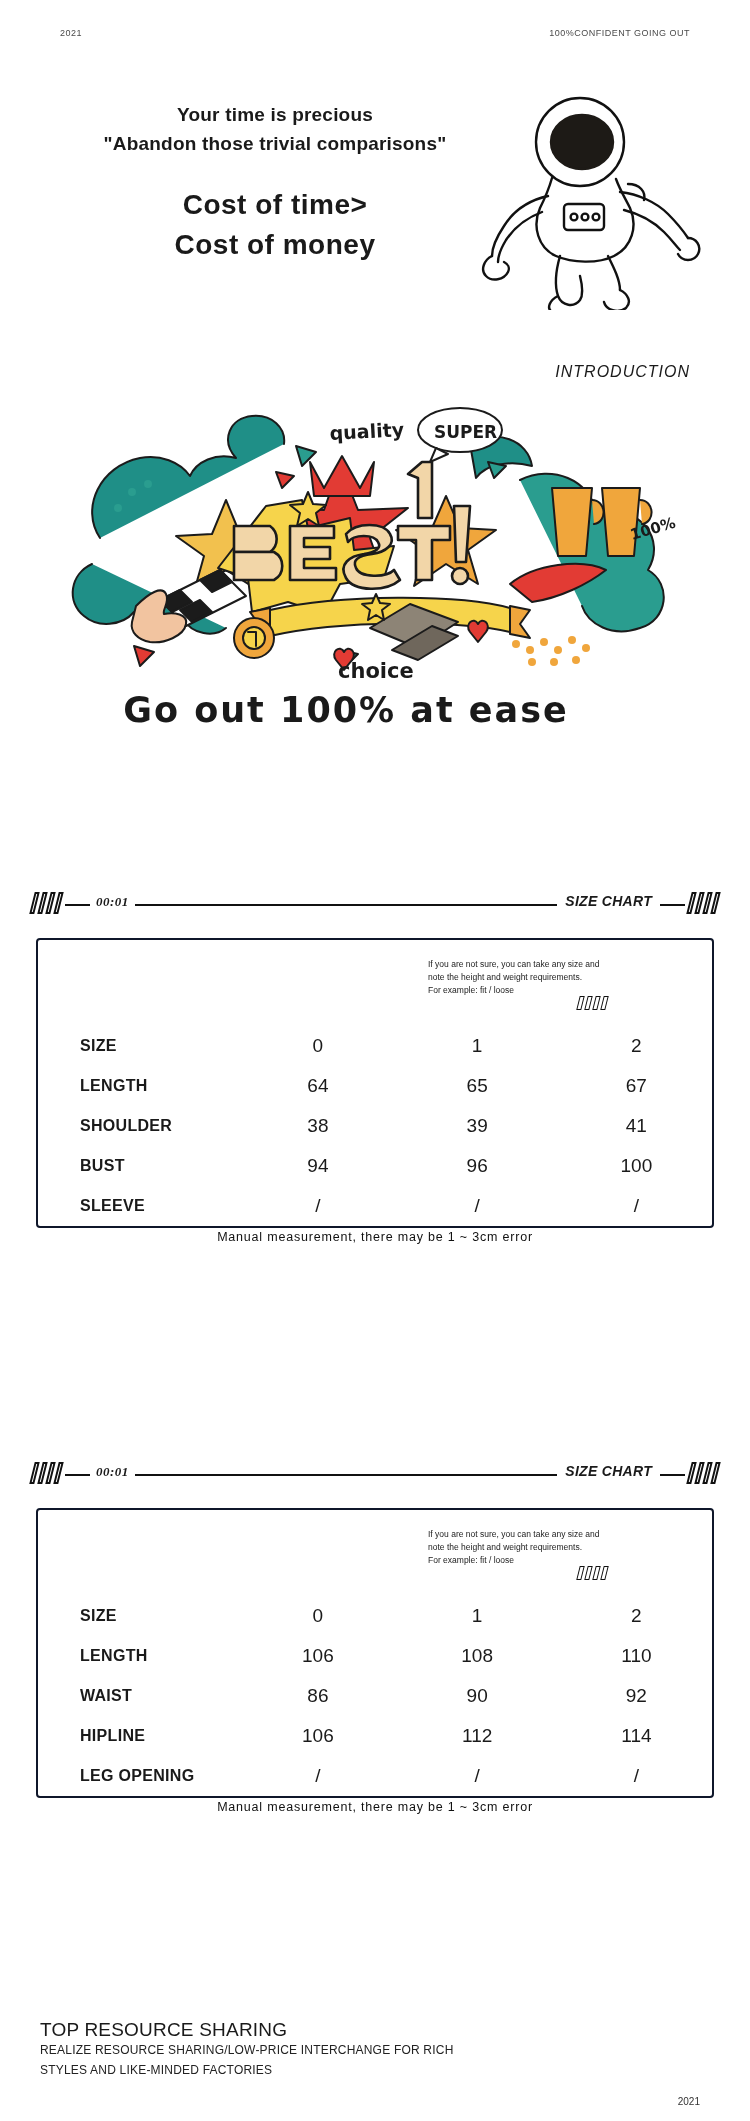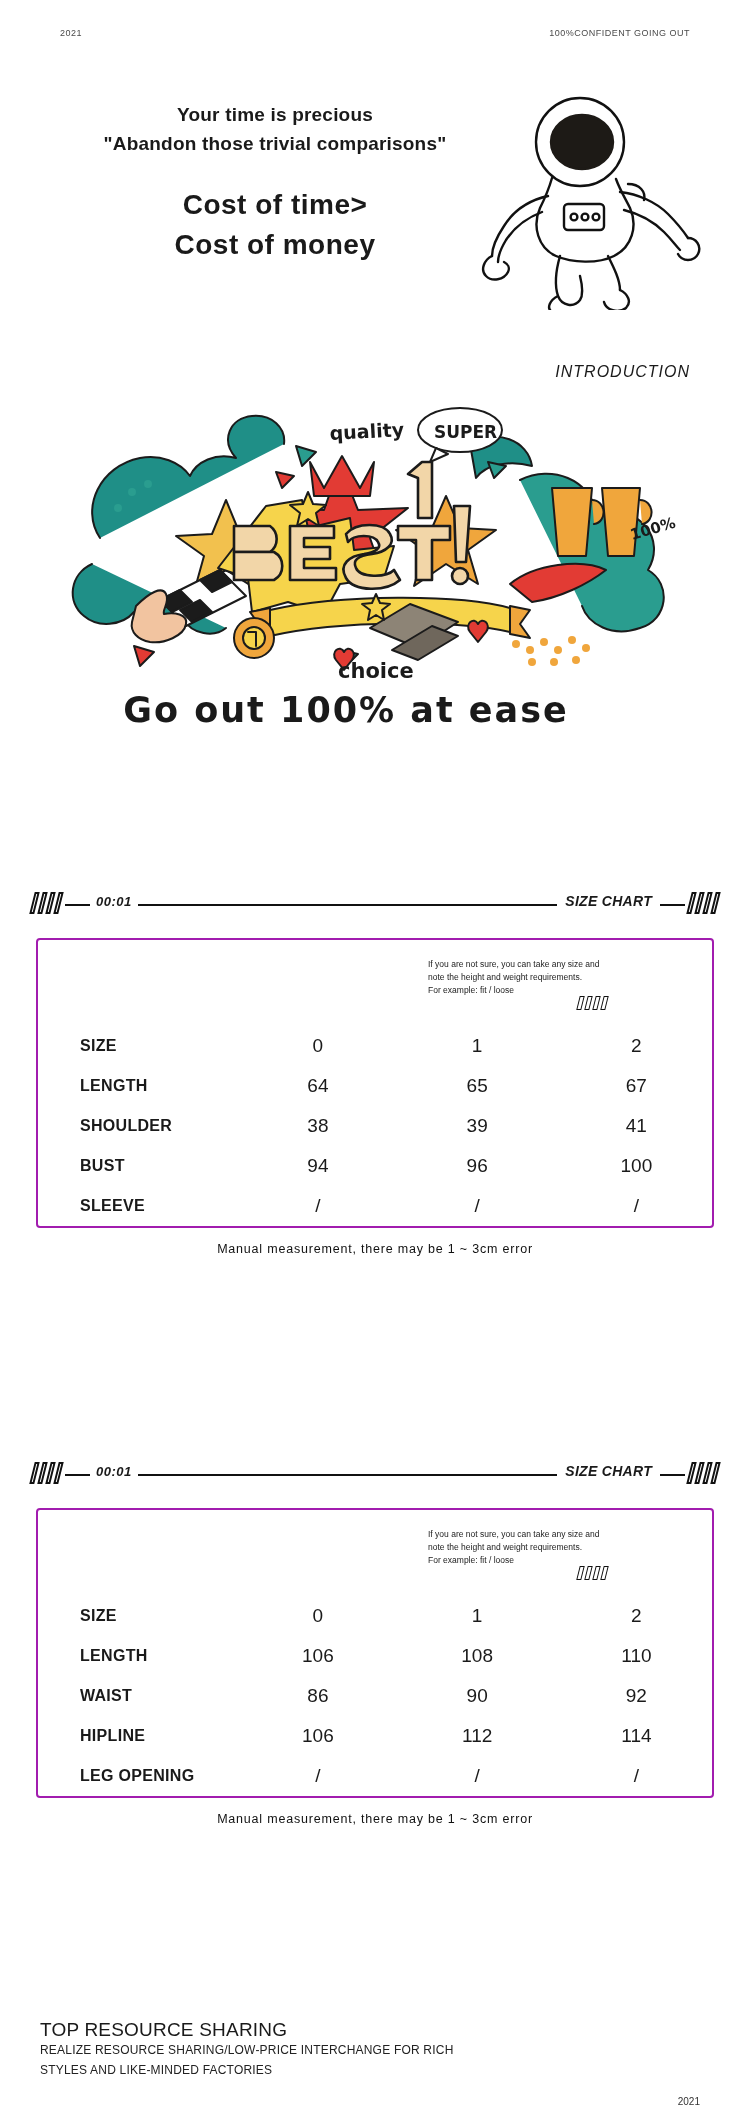--- a/index.html
+++ b/index.html
@@ -97,36 +97,37 @@
   .sec-bar .bars i {
     display: block; width: 5px; height: 22px;
     border: 2px solid #111;
     transform: skewX(-14deg);
   }
   .sec-bar .time {
     position: absolute; top: 4px; left: 62px;
     background: #fff; padding: 0 6px;
     font-size: 13px; font-weight: bold; font-style: italic;
     letter-spacing: .5px;
+    font-family: Liberation Serif, serif;
   }
   .sec-bar .label {
     position: absolute; top: 3px; right: 62px;
     background: #fff; padding: 0 8px;
     font-size: 14px; font-weight: bold; font-style: italic;
     letter-spacing: .3px;
   }
 
   
   .card {
     position: absolute;
     left: 36px; width: 678px;
   }
   .card-frame {
     position: relative;
-    border: 2px solid #a21caf;
+    border: 2px solid #0f172a;
     border-radius: 4px;
     height: 290px;
     background: #fff;
   }
   .note {
     position: absolute;
     top: 18px; left: 390px;
     width: 230px;
     font-size: 8.5px;
     line-height: 1.5;
@@ -161,21 +162,21 @@
   table.size .val {
     text-align: center;
     font-size: 19px;
     height: 40px;
     vertical-align: middle;
     width: 159px;
   }
   table.size tr.header .val { font-size: 19px; }
 
   .card-foot {
-    margin-top: 14px;
+    margin-top: 2px;
     text-align: center;
     font-size: 12.5px;
     letter-spacing: .8px;
     color: #111;
   }
 
   
   .footer { position: absolute; left: 40px; bottom: 40px; width: 680px; }
   .footer-title {
     font-size: 19px; font-weight: normal; letter-spacing: .2px;

